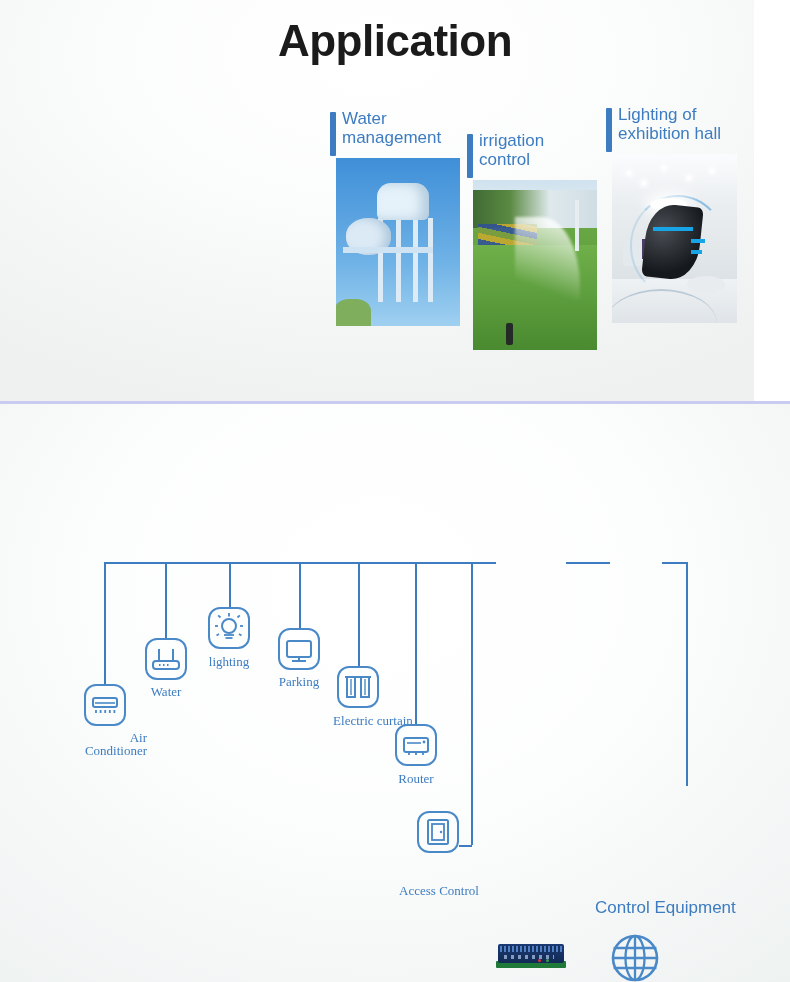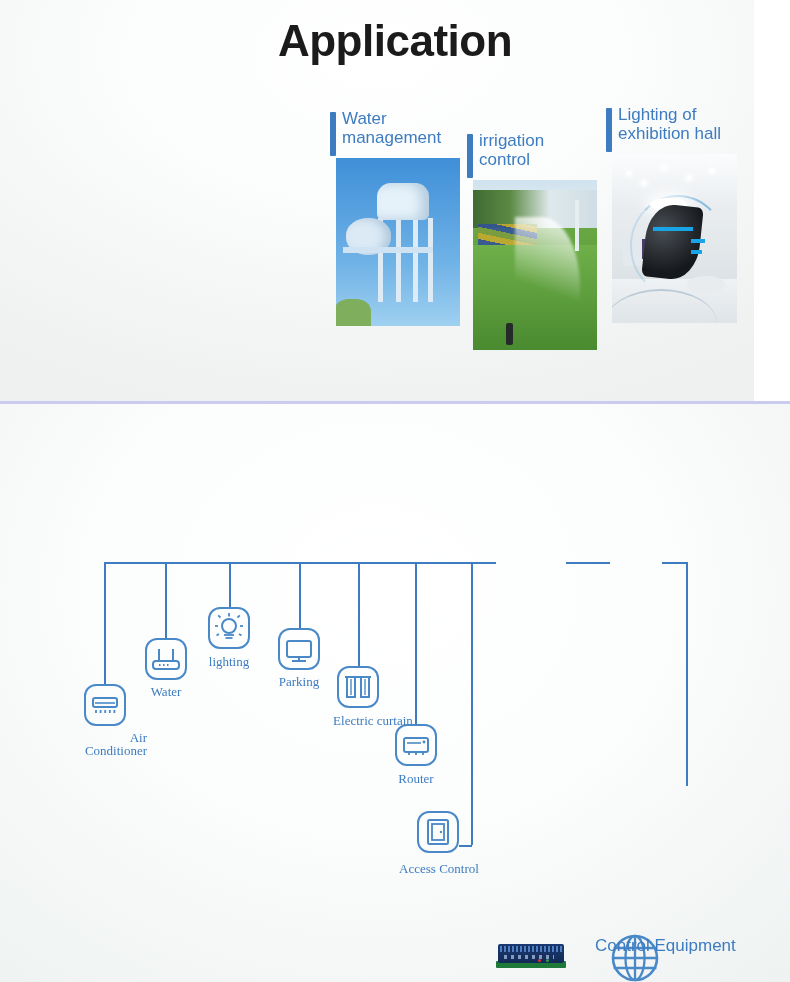--- a/index.html
+++ b/index.html
@@ -145,21 +145,21 @@
   
   .chip{
     position:absolute;box-sizing:border-box;
     border:2px solid #4a89c8;border-radius:12px;background:transparent;
   }
   .chip svg{display:block;}
   .devlabel{
     position:absolute;color:#3d7cc0;font-size:13px;line-height:13px;
     text-align:center;white-space:pre-line;font-family:Liberation Serif, serif;
   }
-  .biglabel{position:absolute;color:#3d7cc0;font-size:14px;margin-top:38px;}
+  .biglabel{position:absolute;color:#3d7cc0;font-size:14px;}
 
   
   #ctrl-module{position:absolute;left:496px;top:540px;width:70px;height:26px;}
   .cm-green{position:absolute;left:0;top:17px;width:70px;height:7px;background:#1f7a3a;border-radius:1px;}
   .cm-board{position:absolute;left:2px;top:0;width:66px;height:19px;
     background:linear-gradient(#1b3a73,#122a55);border-radius:2px;}
   .cm-strip{position:absolute;left:4px;top:2px;width:62px;height:6px;
     background:repeating-linear-gradient(90deg,#4f7fc4 0 2px,#16305e 2px 4px);}
   .cm-txt{position:absolute;left:8px;top:11px;width:50px;height:4px;
     background:repeating-linear-gradient(90deg,#9fb6d8 0 3px,transparent 3px 7px);opacity:.8;}
@@ -355,18 +355,18 @@
     </div>
     <div class="devlabel" style="left:371px;top:368px;width:90px;">Router</div>
 
     <div class="chip" style="left:417px;top:407px;width:42px;height:42px;">
       <svg width="38" height="38" viewBox="0 0 38 38">
         <rect x="9" y="7" width="20" height="24" rx="1.5" fill="none" stroke="#4a89c8" stroke-width="2"></rect>
         <rect x="13" y="11" width="12" height="16" fill="none" stroke="#4a89c8" stroke-width="1.8"></rect>
         <circle cx="22" cy="19" r="1.2" fill="#4a89c8"></circle>
       </svg>
     </div>
-    <div class="devlabel" style="left:392px;top:458px;width:94px;">Access Control</div>
+    <div class="devlabel" style="left:392px;top:480px;width:94px;">Access Control</div>
 
     <div class="biglabel" style="left:595px;top:494px;font-size:17px;">Control Equipment</div>
 
   </div>
 </div>
 
 </body></html>

